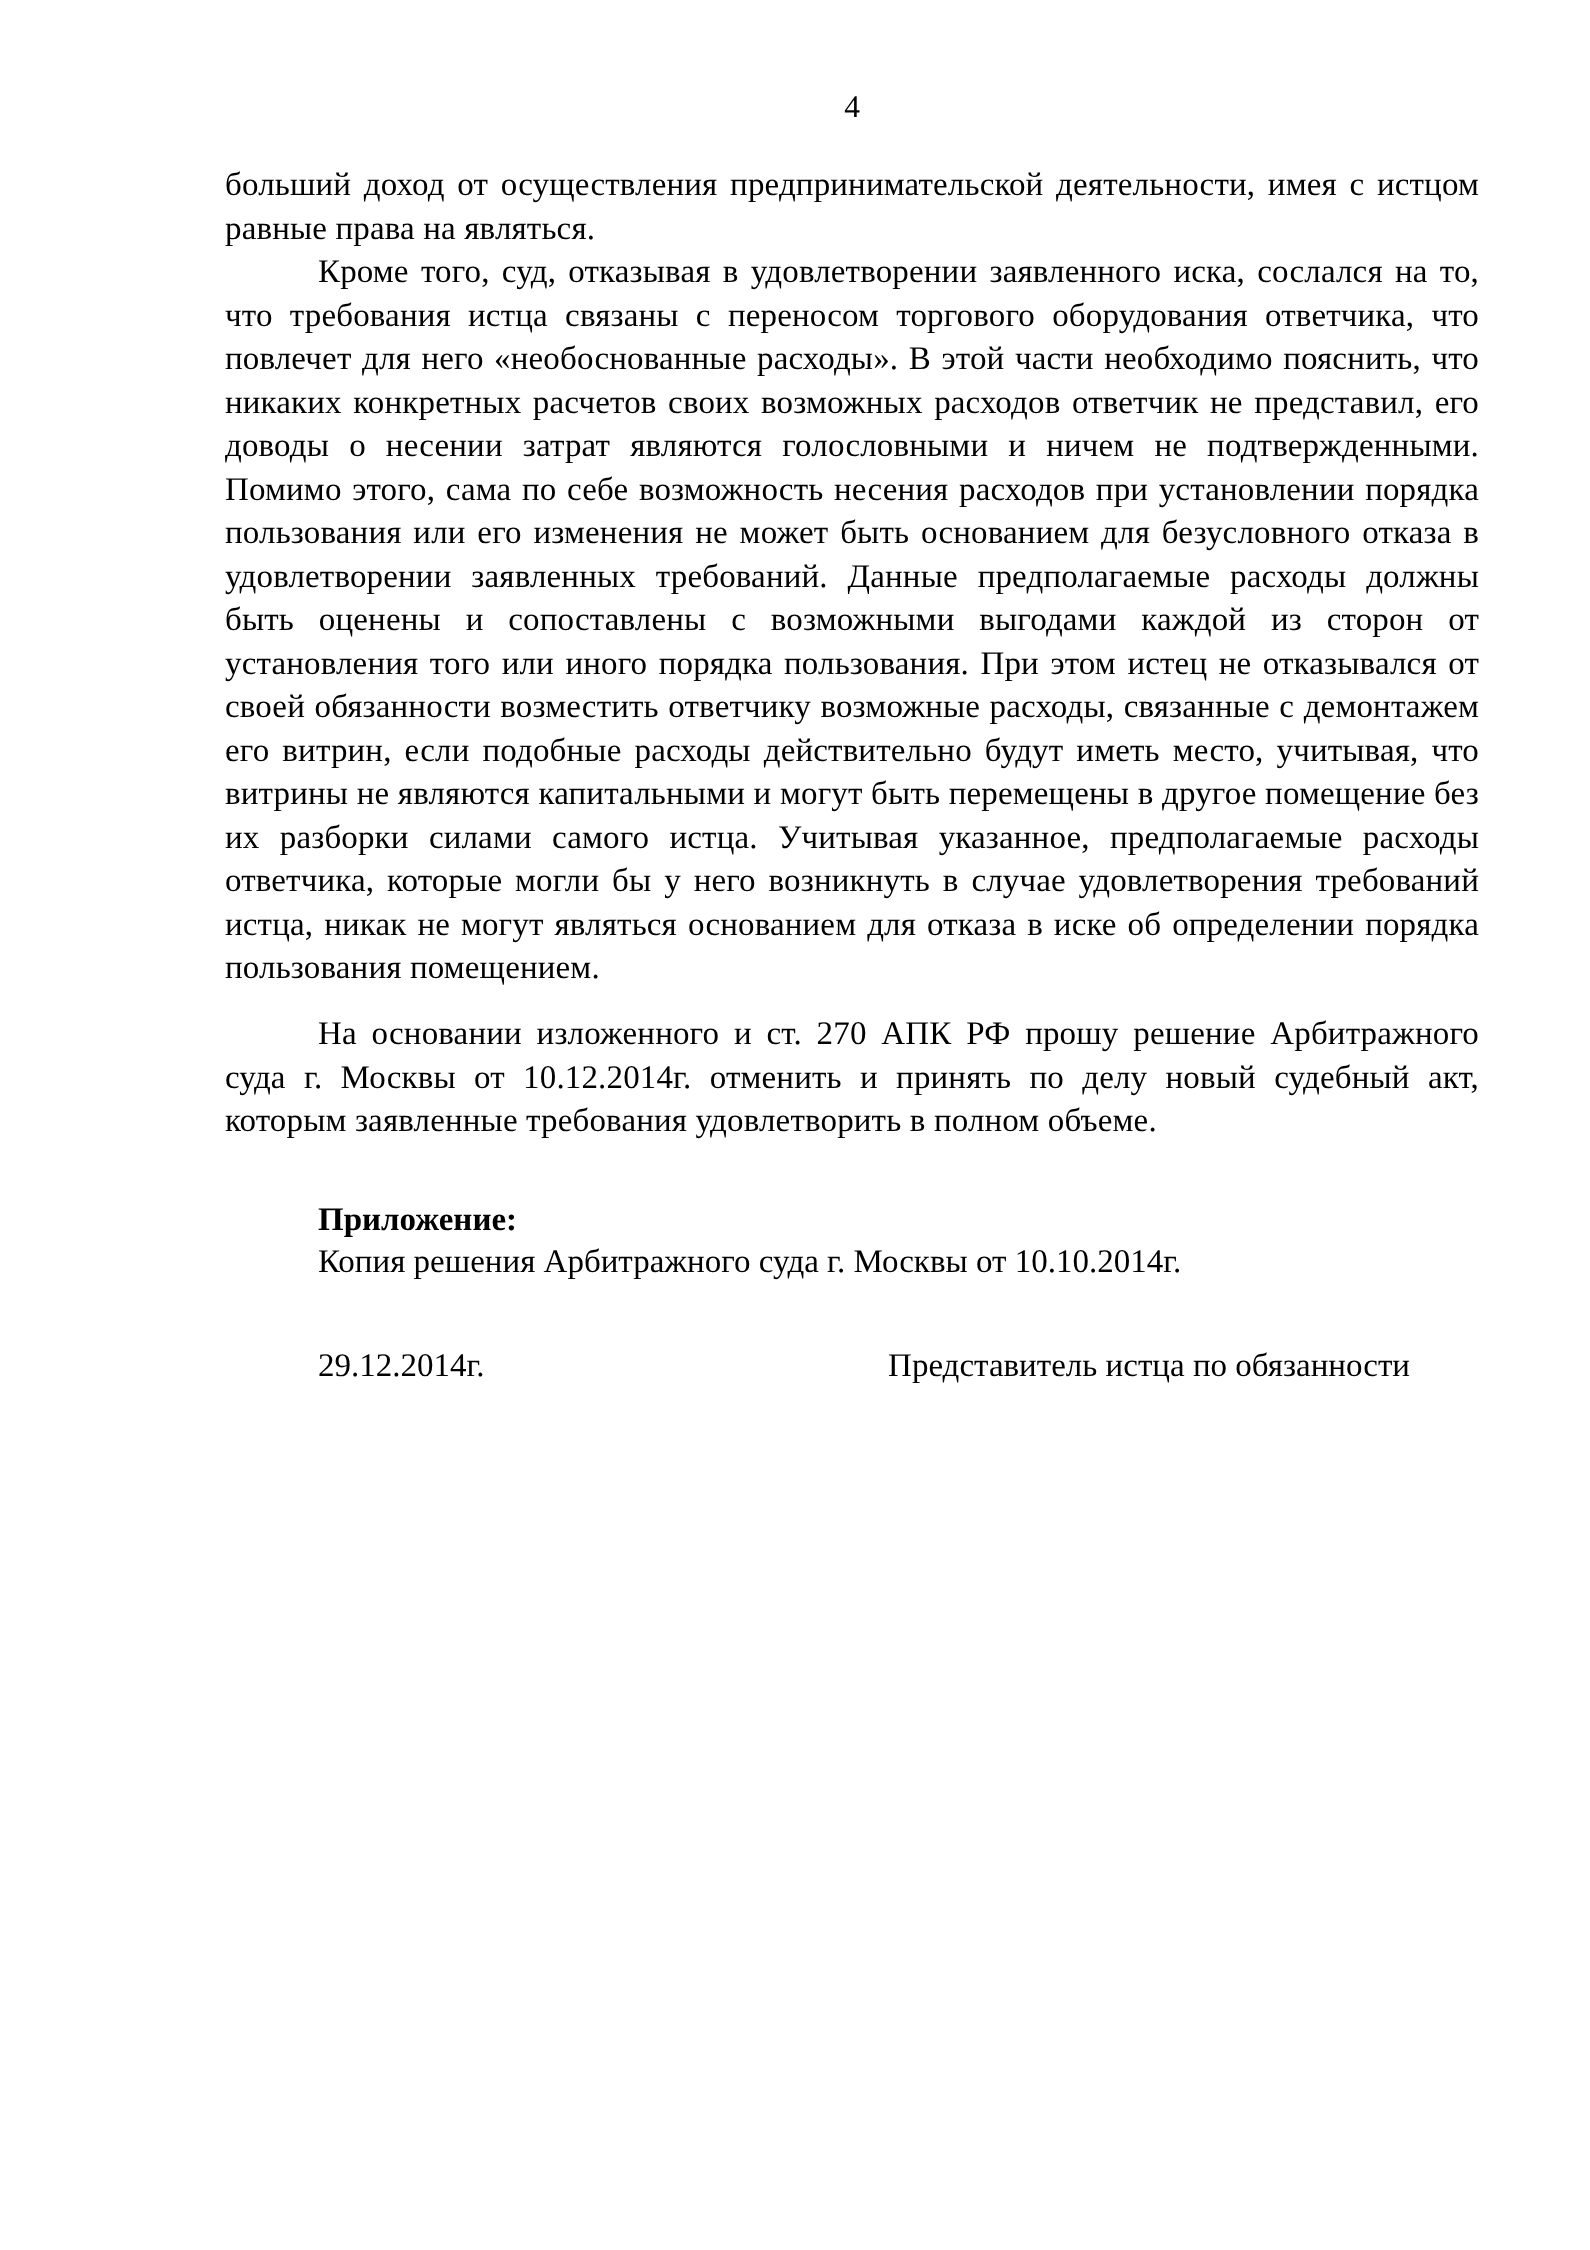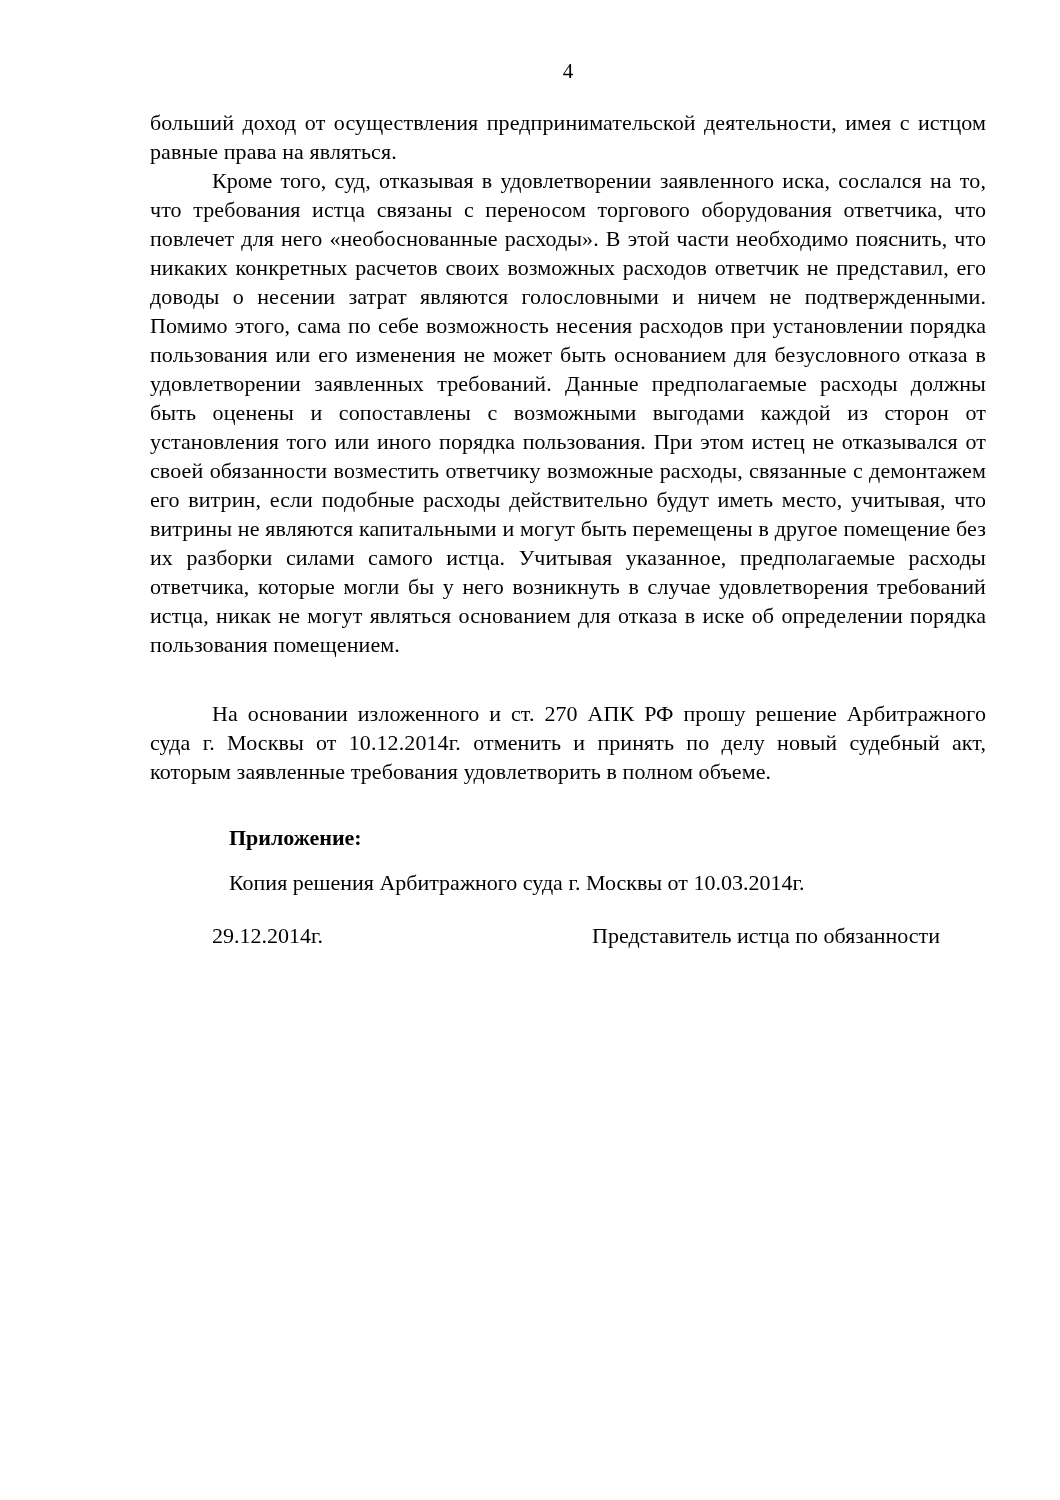--- a/index.html
+++ b/index.html
@@ -28,37 +28,37 @@
     margin: 0;
     font-size: 22px;
     line-height: 29px;
     text-align: justify;
     letter-spacing: 0.1px;
   }
   .body-text p.indent {
     text-indent: 62px;
   }
   .body-text p.gap-before {
-    margin-top: 40px;
+    margin-top: 15px;
   }
   .attachment {
     margin-top: 38px;
     margin-left: 62px;
   }
   .attachment p {
-    margin: 17px;
+    margin: 0;
     font-size: 22px;
     line-height: 28px;
     text-align: left;
   }
   .attachment .heading {
     font-weight: bold;
   }
   .signature-row {
-    margin-top: 25px;
+    margin-top: 41px;
     display: flex;
     justify-content: space-between;
     align-items: flex-end;
     padding-left: 62px;
     padding-right: 46px;
     font-size: 22px;
     line-height: 28px;
   }
 </style>
 </head>
@@ -71,21 +71,21 @@
   <div class="body-text">
     <p class="para">больший доход от осуществления предпринимательской деятельности, имея с истцом равные права на являться.</p>
 
     <p class="para indent">Кроме того, суд, отказывая в удовлетворении заявленного иска, сослался на то, что требования истца связаны с переносом торгового оборудования ответчика, что повлечет для него «необоснованные расходы». В этой части необходимо пояснить, что никаких конкретных расчетов своих возможных расходов ответчик не представил, его доводы о несении затрат являются голословными и ничем не подтвержденными. Помимо этого, сама по себе возможность несения расходов при установлении порядка пользования или его изменения не может быть основанием для безусловного отказа в удовлетворении заявленных требований. Данные предполагаемые расходы должны быть оценены и сопоставлены с возможными выгодами каждой из сторон от установления того или иного порядка пользования. При этом истец не отказывался от своей обязанности возместить ответчику возможные расходы, связанные с демонтажем его витрин, если подобные расходы действительно будут иметь место, учитывая, что витрины не являются капитальными и могут быть перемещены в другое помещение без их разборки силами самого истца. Учитывая указанное, предполагаемые расходы ответчика, которые могли бы у него возникнуть в случае удовлетворения требований истца, никак не могут являться основанием для отказа в иске об определении порядка пользования помещением.</p>
 
     <p class="para indent gap-before">На основании изложенного и ст. 270 АПК РФ прошу решение Арбитражного суда г. Москвы от 10.12.2014г. отменить и принять по делу новый судебный акт, которым заявленные требования удовлетворить в полном объеме.</p>
   </div>
 
   <div class="attachment">
     <p class="heading">Приложение:</p>
-    <p>Копия решения Арбитражного суда г. Москвы от 10.03.2014г.</p>
+    <p>Копия решения Арбитражного суда г. Москвы от 10.10.2014г.</p>
   </div>
 
   <div class="signature-row">
     <span>29.12.2014г.</span>
     <span>Представитель истца по обязанности</span>
   </div>
 
 </div>
 
 </body></html>

